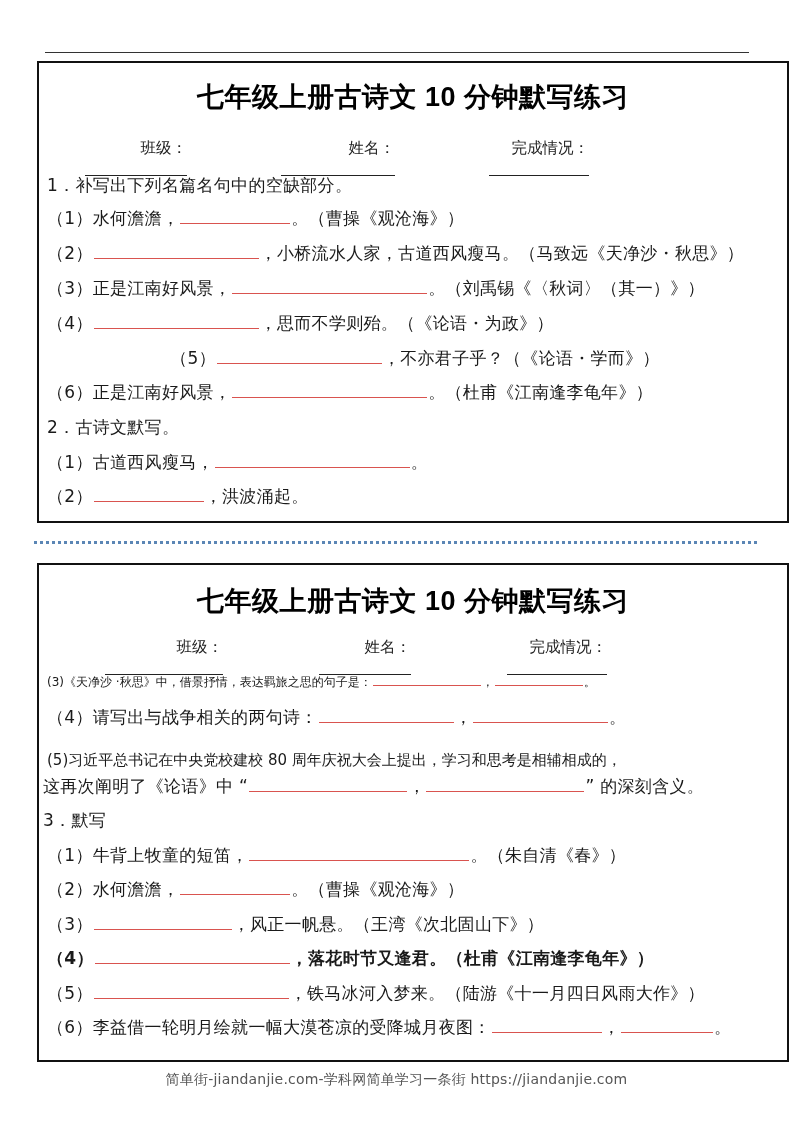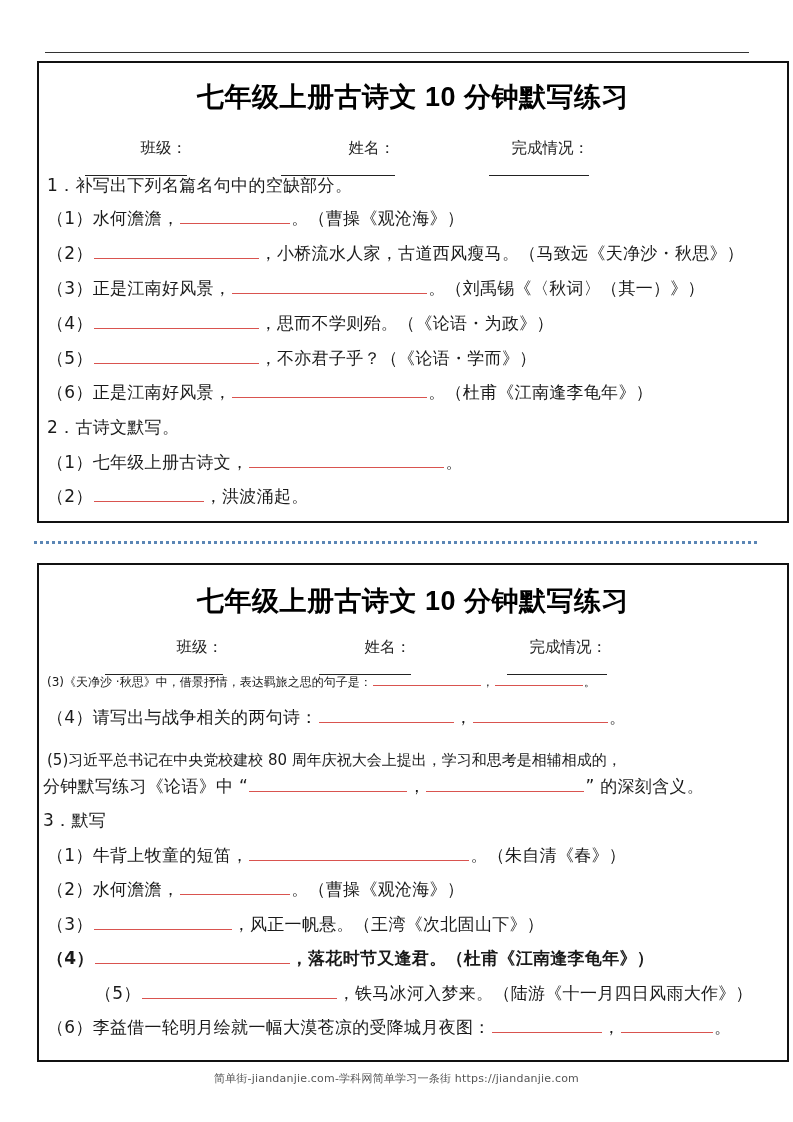--- a/index.html
+++ b/index.html
@@ -39,21 +39,21 @@
     .line {
       position: absolute; left: 8px; right: 4px; font-size: 17px; white-space: nowrap;
       color: #1a1a1a; letter-spacing: 0.3px;
     }
     .blank {
       display: inline-block; border-bottom: 1.2px solid #d9534f; height: 14px;
       vertical-align: baseline; margin: 0 1px;
     }
     .footer {
       position: absolute; left: 0; right: 0; top: 1071px; text-align: center;
-      font-size: 11px; color: #555555; letter-spacing: 0.2px;
+      font-size: 14px; color: #555555; letter-spacing: 0.2px;
     }
   </style>
 </head>
 <body>
 
 <div class="top-rule"></div>
 
 <div class="card card-1">
   <div class="title">七年级上册古诗文 10 分钟默写练习</div>
 
@@ -79,30 +79,30 @@
   </div>
   <div class="line" style="top:179px;">
     <span>（2）</span><span class="blank" style="width:165px;"></span><span>，小桥流水人家，古道西风瘦马。（马致远《天净沙・秋思》）</span>
   </div>
   <div class="line" style="top:214px;">
     <span>（3）</span><span>正是江南好风景，</span><span class="blank" style="width:195px;"></span><span>。（刘禹锡《〈秋词〉（其一）》）</span>
   </div>
   <div class="line" style="top:249px;">
     <span>（4）</span><span class="blank" style="width:165px;"></span><span>，思而不学则殆。（《论语・为政》）</span>
   </div>
-  <div class="line" style="top:284px;">
+  <div class="line" style="top:284px;text-align:center;">
     <span>（5）</span><span class="blank" style="width:165px;"></span><span>，不亦君子乎？（《论语・学而》）</span>
   </div>
   <div class="line" style="top:318px;">
     <span>（6）</span><span>正是江南好风景，</span><span class="blank" style="width:195px;"></span><span>。（杜甫《江南逢李龟年》）</span>
   </div>
 
   <div class="line" style="top:353px;">2．古诗文默写。</div>
   <div class="line" style="top:388px;">
-    <span>（1）</span><span>七年级上册古诗文，</span><span class="blank" style="width:195px;"></span><span>。</span>
+    <span>（1）</span><span>古道西风瘦马，</span><span class="blank" style="width:195px;"></span><span>。</span>
   </div>
   <div class="line" style="top:422px;">
     <span>（2）</span><span class="blank" style="width:110px;"></span><span>，洪波涌起。</span>
   </div>
 </div>
 
 <div class="divider"></div>
 
 <div class="card card-2">
   <div class="title">七年级上册古诗文 10 分钟默写练习</div>
@@ -125,37 +125,37 @@
   <div class="line" style="top:106px; font-size:12px; letter-spacing:0;">
     <span>(3)</span><span>《天净沙 ·秋思》中，借景抒情，表达羁旅之思的句子是：</span><span class="blank" style="width:108px;"></span><span>，</span><span class="blank" style="width:88px;"></span><span>。</span>
   </div>
   <div class="line" style="top:141px;">
     <span>（4）</span><span>请写出与战争相关的两句诗：</span><span class="blank" style="width:135px;"></span><span>，</span><span class="blank" style="width:135px;"></span><span>。</span>
   </div>
   <div class="line" style="top:186px; font-size:15px; letter-spacing:0;">
     <span>(5)</span><span>习近平总书记在中央党校建校 80 周年庆祝大会上提出，学习和思考是相辅相成的，</span>
   </div>
   <div class="line" style="top:210px; left:4px;">
-    <span>分钟默写练习《论语》中 “</span><span class="blank" style="width:158px;"></span><span>，</span><span class="blank" style="width:158px;"></span><span>” 的深刻含义。</span>
+    <span>这再次阐明了《论语》中 “</span><span class="blank" style="width:158px;"></span><span>，</span><span class="blank" style="width:158px;"></span><span>” 的深刻含义。</span>
   </div>
 
   <div class="line" style="top:244px; left:4px;">3．默写</div>
   <div class="line" style="top:279px;">
     <span>（1）</span><span>牛背上牧童的短笛，</span><span class="blank" style="width:220px;"></span><span>。（朱自清《春》）</span>
   </div>
   <div class="line" style="top:313px;">
     <span>（2）</span><span>水何澹澹，</span><span class="blank" style="width:110px;"></span><span>。（曹操《观沧海》）</span>
   </div>
   <div class="line" style="top:348px;">
     <span>（3）</span><span class="blank" style="width:138px;"></span><span>，风正一帆悬。（王湾《次北固山下》）</span>
   </div>
   <div class="line" style="top:382px;font-weight:bold;">
     <span>（4）</span><span class="blank" style="width:195px;"></span><span>，落花时节又逢君。（杜甫《江南逢李龟年》）</span>
   </div>
-  <div class="line" style="top:417px;margin-left:48px;">
+  <div class="line" style="top:417px;">
     <span>（5）</span><span class="blank" style="width:195px;"></span><span>，铁马冰河入梦来。（陆游《十一月四日风雨大作》）</span>
   </div>
   <div class="line" style="top:451px;">
     <span>（6）</span><span>李益借一轮明月绘就一幅大漠苍凉的受降城月夜图：</span><span class="blank" style="width:110px;"></span><span>，</span><span class="blank" style="width:92px;"></span><span>。</span>
   </div>
 </div>
 
 <div class="footer">简单街-jiandanjie.com-学科网简单学习一条街 https://jiandanjie.com</div>
 
 </body></html>

